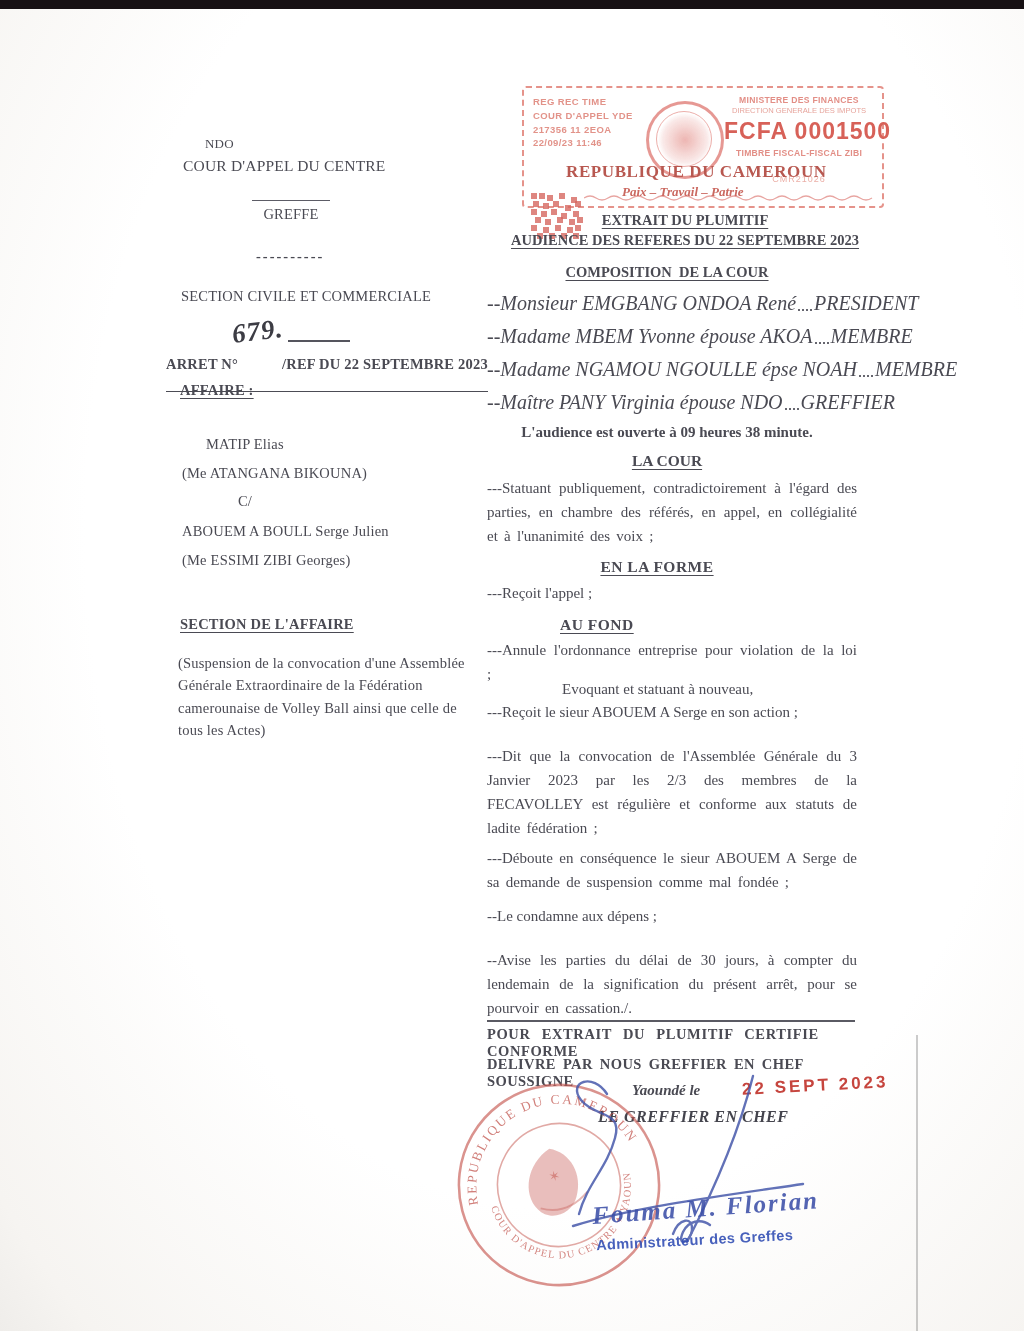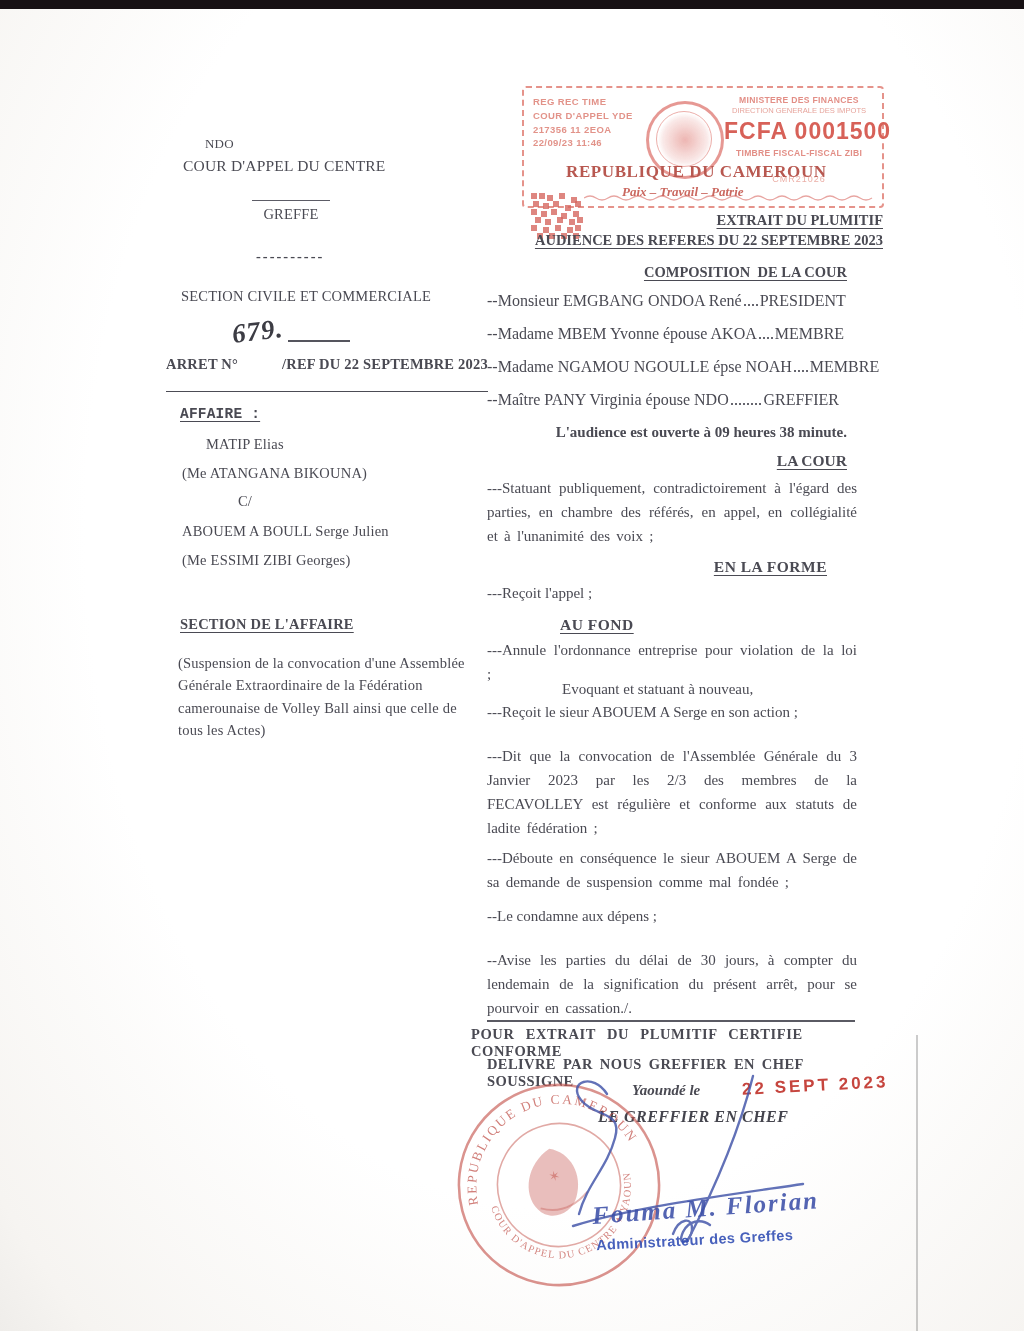--- a/index.html
+++ b/index.html
@@ -11,39 +11,39 @@
     font-family:"Liberation Serif", serif;
     color:#4a4a53;
     overflow:hidden;
   }
   .topbar{position:absolute;left:0;top:0;width:1024px;height:9px;background:#171114;}
   .page-edge{position:absolute;left:916px;top:1035px;width:2px;height:296px;background:#8d8d8d;opacity:.45;}
 
   .abs{position:absolute;}
   .u{text-decoration:underline;text-underline-offset:3px;text-decoration-thickness:1.4px;}
   .b{font-weight:bold;}
-  .ctr{text-align:right;}
+  .ctr{text-align:center;}
   .just{text-align:justify;text-align-last:left;}
   .pre{white-space:pre;}
 
   
   .lc{font-size:14.5px;letter-spacing:.2px;}
   .greffe-box{border-top:1.6px solid #5c5c66;padding-top:5px;display:inline-block;min-width:78px;text-align:center;}
   .hw-num{
     font-style:italic;font-weight:bold;font-size:27px;color:#3c3c44;
     transform:rotate(-7deg);letter-spacing:1px;display:inline-block;
   }
   .hw-line{position:absolute;width:62px;height:1.6px;background:#55555e;}
   .arret-gap{display:inline-block;width:44px;}
   .nature-par{width:292px;line-height:1.55;}
 
   
   .rc{font-size:15px;}
   .rc-par{width:370px;line-height:1.6;word-spacing:2.5px;}
-  .member-row{display:flex;width:352px;align-items:flex-end;font-size:16px;}
+  .member-row{display:flex;width:352px;align-items:flex-end;font-size:20px;font-style:italic;}
   .m-name{white-space:nowrap;}
   .m-leader{flex:1;border-bottom:2px dotted #66666f;margin:0 2px 4px 2px;min-width:14px;}
   .m-role{white-space:nowrap;}
   .hrule{height:1.5px;background:#5a5a63;width:368px;}
   .certif1{width:372px;word-spacing:7px;letter-spacing:.6px;font-weight:bold;font-size:14.5px;}
   .certif2{width:372px;word-spacing:3px;letter-spacing:.4px;font-weight:bold;font-size:14.5px;}
 
   
   .frank{
     left:522px;top:86px;width:358px;height:118px;
@@ -138,21 +138,21 @@
   </div>
   <div class="abs lc b" style="left:256px;top:248px;letter-spacing:2px;">----------</div>
   <div class="abs lc" style="left:181px;top:288px;">SECTION CIVILE ET COMMERCIALE</div>
 
   <span class="abs hw-num" style="left:232px;top:316px;">679.</span>
   <div class="hw-line abs" style="left:288px;top:340px;"></div>
   <div class="abs lc b" style="left:166px;top:356px;border-bottom:1.6px solid #4c4c55;padding-bottom:18px;">
     <span>ARRET N°</span><span class="arret-gap"></span><span>/REF DU 22 SEPTEMBRE 2023</span>
   </div>
 
-  <div class="abs lc u b" style="left:180px;top:406px;font-family:Liberation Mono, monospace;">AFFAIRE :</div>
+  <div class="abs lc u b" style="left:180px;top:382px;">AFFAIRE :</div>
   <div class="abs lc" style="left:206px;top:436px;">MATIP Elias</div>
   <div class="abs lc" style="left:182px;top:465px;">(Me ATANGANA BIKOUNA)</div>
   <div class="abs lc" style="left:238px;top:493px;">C/</div>
   <div class="abs lc" style="left:182px;top:523px;">ABOUEM A BOULL Serge Julien</div>
   <div class="abs lc" style="left:182px;top:552px;">(Me ESSIMI ZIBI Georges)</div>
 
   <div class="abs lc u b" style="left:180px;top:616px;">SECTION DE L'AFFAIRE</div>
   <div class="abs lc nature-par" style="left:178px;top:652px;">(Suspension de la convocation d'une Assemblée Générale Extraordinaire de la Fédération camerounaise de Volley Ball ainsi que celle de tous les Actes)</div>
 
   <div class="abs rc b u ctr" style="left:487px;top:212px;width:396px;font-size:14.5px;">EXTRAIT DU PLUMITIF</div>
@@ -192,21 +192,21 @@
   <div class="abs rc rc-par just" style="left:487px;top:638px;">---Annule l'ordonnance entreprise pour violation de la loi ;</div>
   <div class="abs rc" style="left:562px;top:681px;">Evoquant et statuant à nouveau,</div>
   <div class="abs rc" style="left:487px;top:704px;">---Reçoit le sieur ABOUEM A Serge en son action ;</div>
 
   <div class="abs rc rc-par just" style="left:487px;top:744px;">---Dit que la convocation de l'Assemblée Générale du 3 Janvier 2023 par les 2/3 des membres de la FECAVOLLEY est régulière et conforme aux statuts de ladite fédération ;</div>
   <div class="abs rc rc-par just" style="left:487px;top:846px;">---Déboute en conséquence le sieur ABOUEM A Serge de sa demande de suspension comme mal fondée ;</div>
   <div class="abs rc" style="left:487px;top:908px;">--Le condamne aux dépens ;</div>
   <div class="abs rc rc-par just" style="left:487px;top:948px;">--Avise les parties du délai de 30 jours, à compter du lendemain de la signification du présent arrêt, pour se pourvoir en cassation./.</div>
 
   <div class="abs hrule" style="left:487px;top:1020px;"></div>
-  <div class="abs rc certif1" style="left:471px;top:1026px;">POUR EXTRAIT DU PLUMITIF CERTIFIE CONFORME</div>
+  <div class="abs rc certif1" style="left:487px;top:1026px;">POUR EXTRAIT DU PLUMITIF CERTIFIE CONFORME</div>
   <div class="abs rc certif2" style="left:487px;top:1056px;">DELIVRE PAR NOUS GREFFIER EN CHEF SOUSSIGNE</div>
 
   <div class="abs yaounde">Yaoundé le</div>
   <div class="abs date-stamp">22 SEPT 2023</div>
   <div class="abs greffier-chef">LE GREFFIER EN CHEF</div>
 
   <svg class="abs round-stamp" viewBox="0 0 220 220">
     <defs>
       <path id="arcTop" d="M 26,112 A 84,84 0 0 1 194,112"></path>
       <path id="arcBot" d="M 38,112 A 72,72 0 0 0 182,112"></path>

